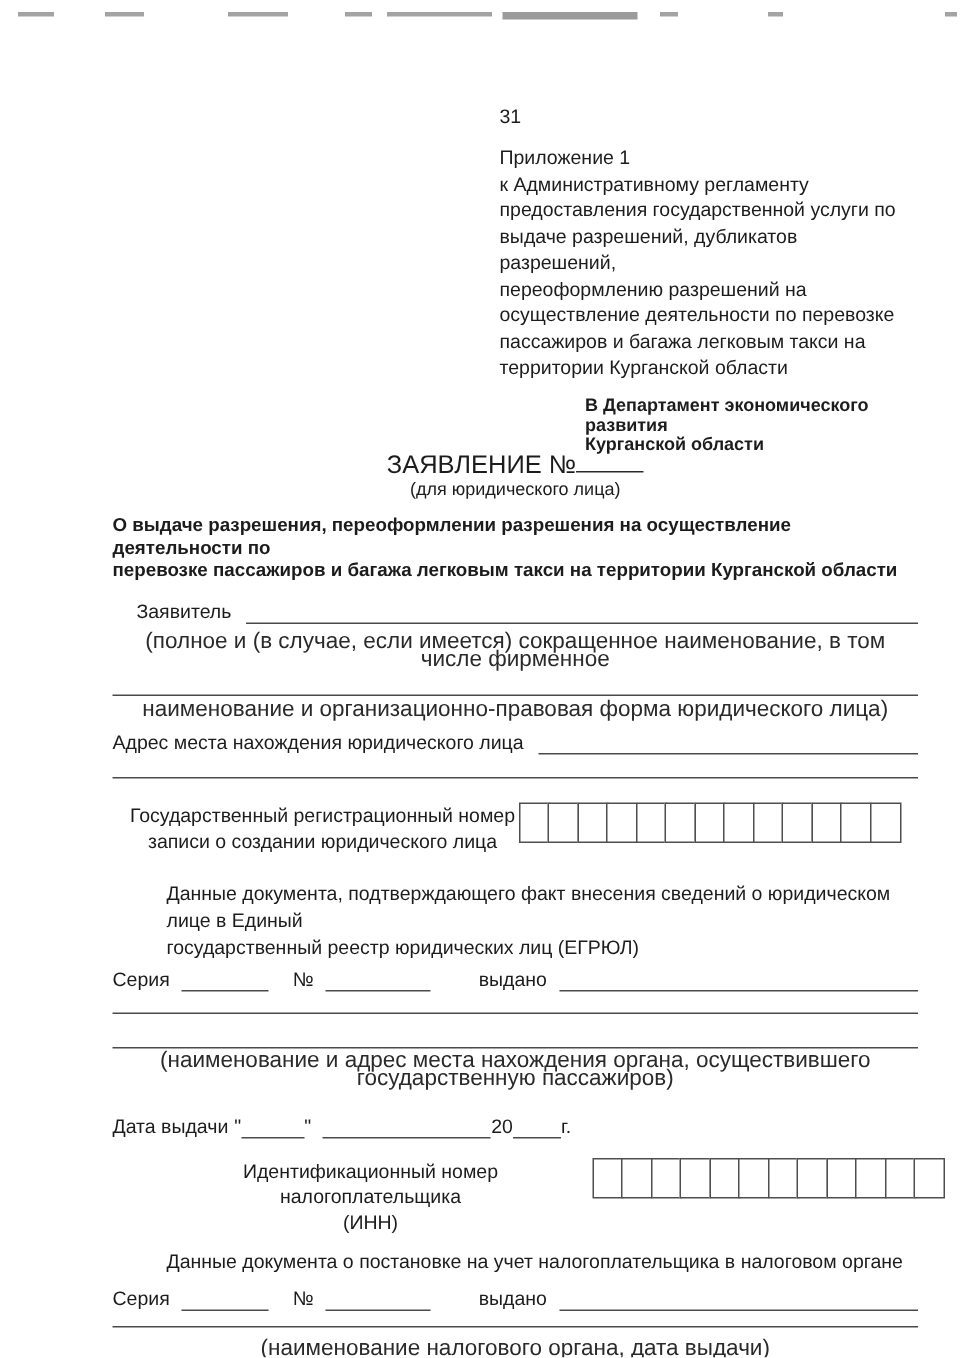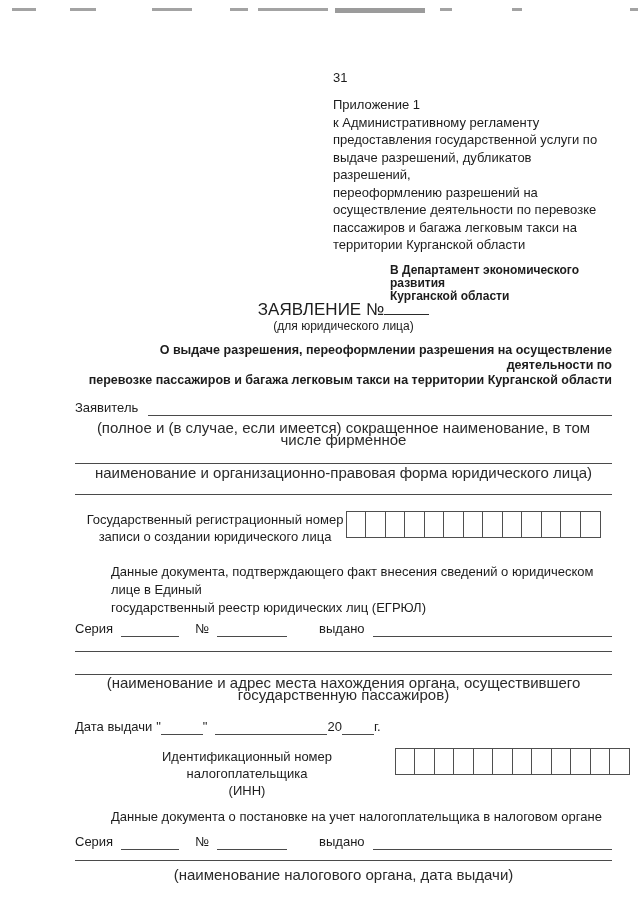--- a/index.html
+++ b/index.html
@@ -14,21 +14,21 @@
   
   .noise{position:absolute;top:8px;height:3px;background:#a3a3a3;}
   .noise.thick{height:5px;background:#9b9b9b;}
   .content{position:absolute;left:75px;top:0;width:537px;}
   .page-num{margin:70px 0 0 258px;font-size:13px;}
   .appendix{margin:11px 0 0 258px;font-size:13px;line-height:17.5px;white-space:pre-line;}
   .recipient{margin:10px 0 0 315px;font-size:12px;line-height:13px;font-weight:bold;white-space:pre-line;}
   .title-row{margin-top:-3px;text-align:center;font-size:17px;line-height:20px;}
   .title-blank{display:inline-block;width:45px;border-bottom:1.5px solid #2a2a2a;height:14px;vertical-align:baseline;}
   .title-sub{text-align:center;font-size:12px;line-height:13px;}
-  .subject{margin-top:10px;text-align:right;font-size:12.5px;line-height:15px;font-weight:bold;white-space:pre-line;}
+  .subject{margin-top:10px;text-align:left;font-size:12.5px;line-height:15px;font-weight:bold;white-space:pre-line;}
   .row{display:flex;align-items:flex-end;font-size:13px;line-height:16px;}
   .blank{border-bottom:1px solid #4a4a4a;height:15px;}
   .grow{flex:1 1 auto;}
   .hint{font-size:15px;line-height:12px;color:#2a2a2a;text-align:center;}
   .hline{border-bottom:1px solid #4a4a4a;height:1px;width:100%;}
   .grid-row{display:flex;align-items:flex-start;}
   .grid-label{font-size:13px;line-height:17px;white-space:pre-line;flex:0 0 280px;text-align:center;}
   .cells{display:flex;margin-left:-8px;}
   .cell{width:19px;height:25px;border:1.5px solid #4f4f4f;margin-left:-1.5px;background:#fff;}
   .para{font-size:13px;line-height:18px;white-space:pre-line;margin-left:36px;}
@@ -66,29 +66,33 @@
 Курганской области</div>
 
     <div class="title-row">
       <span>ЗАЯВЛЕНИЕ №</span><span class="title-blank"></span>
     </div>
     <div class="title-sub">(для юридического лица)</div>
 
     <div class="subject">О выдаче разрешения, переоформлении разрешения на осуществление деятельности по
 перевозке пассажиров и багажа легковым такси на территории Курганской области</div>
 
-    <div class="row" style="margin-top:12px;">
+    <div class="row" style="margin-top:12px;margin-left:16px;">
       <span class="lbl">Заявитель</span>
       <span class="blank grow" style="margin-left:10px;"></span>
     </div>
     <div class="hint" style="margin-top:6px;">(полное и (в случае, если имеется) сокращенное наименование, в том числе фирменное</div>
 
     <div class="hline" style="margin-top:16px;"></div>
     <div class="hint" style="margin-top:3px;">наименование и организационно-правовая форма юридического лица)</div>
 
+    <div class="row" style="margin-top:8px;">
+      <span class="lbl">Адрес места нахождения юридического лица</span>
+      <span class="blank grow" style="margin-left:10px;"></span>
+    </div>
     <div class="hline" style="margin-top:14px;"></div>
 
     <div class="grid-row" style="margin-top:16px;">
       <div class="grid-label">Государственный регистрационный номер
 записи о создании юридического лица</div>
       <div class="cells">
           <div class="cell"></div>
           <div class="cell"></div>
           <div class="cell"></div>
           <div class="cell"></div>

